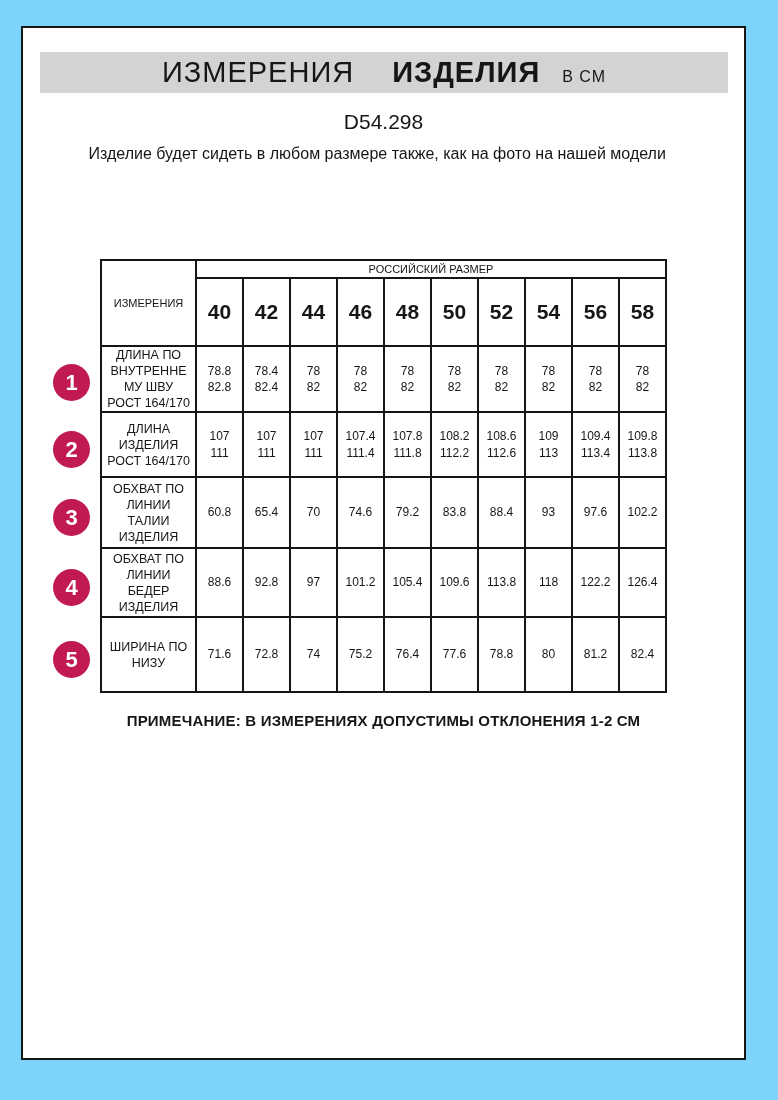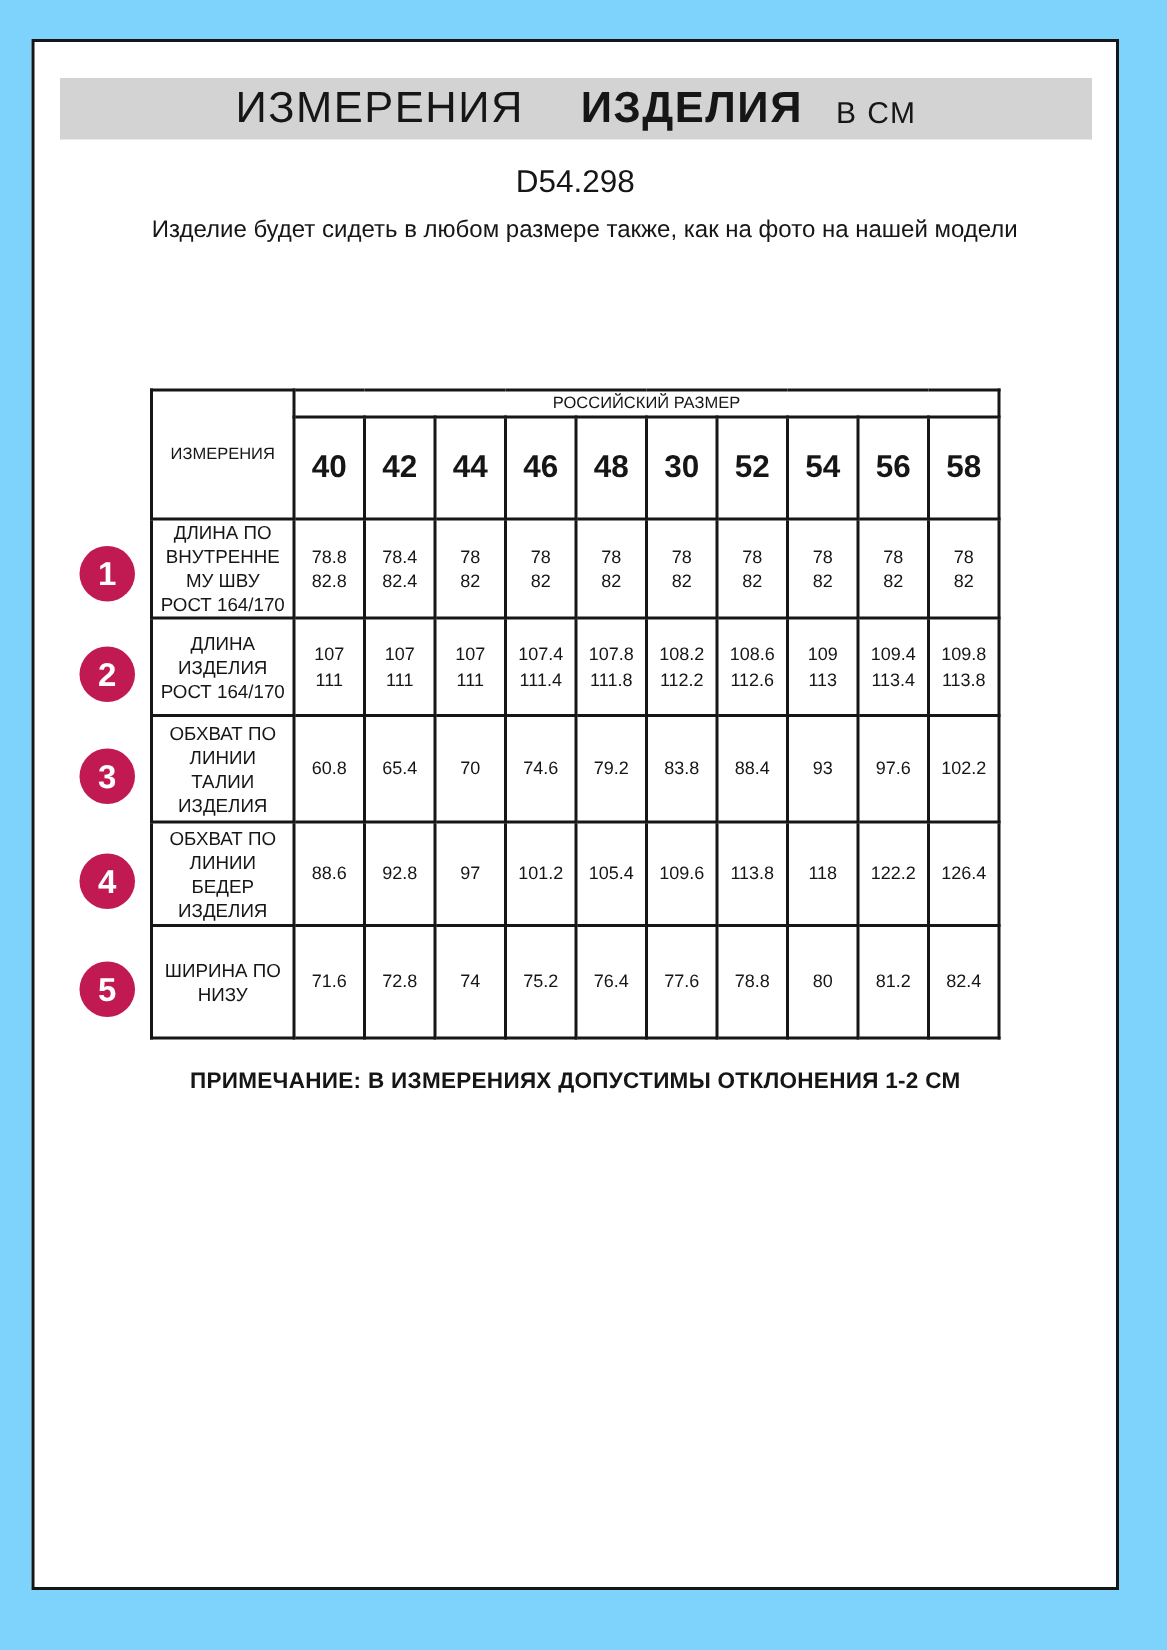--- a/index.html
+++ b/index.html
@@ -45,21 +45,21 @@
     align-self: center;
   }
   .banner .t2 {
     font-size: 29px;
     font-weight: bold;
     letter-spacing: 1px;
     margin-left: 38px;
     align-self: center;
   }
   .banner .t3 {
-    font-size: 20px;
+    font-size: 16px;
     font-weight: normal;
     letter-spacing: 1px;
     margin-left: 22px;
     align-self: center;
     padding-top: 8px;
   }
   .code {
     position: absolute;
     left: 0;
     top: 82px;
@@ -67,21 +67,21 @@
     text-align: center;
     font-size: 21px;
     font-weight: normal;
   }
   .desc {
     position: absolute;
     left: 50%;
     transform: translateX(-50%);
     top: 115px;
     width: 590px;
-    text-align: right;
+    text-align: left;
     font-size: 16px;
     line-height: 1.32;
   }
   .table-wrap {
     position: absolute;
     left: 77px;
     top: 231px;
     width: 565px;
   }
   table.size-table {
@@ -191,21 +191,21 @@
           <tr class="group-row">
             <th class="corner" rowspan="2">ИЗМЕРЕНИЯ</th>
             <th colspan="10">РОССИЙСКИЙ РАЗМЕР</th>
           </tr>
           <tr class="sizes-row">
             <th>40</th>
             <th>42</th>
             <th>44</th>
             <th>46</th>
             <th>48</th>
-            <th>30</th>
+            <th>50</th>
             <th>52</th>
             <th>54</th>
             <th>56</th>
             <th>58</th>
           </tr>
         </thead>
         <tbody>
           <tr>
             <th class="row-label">ДЛИНА ПО
 ВНУТРЕННЕ

